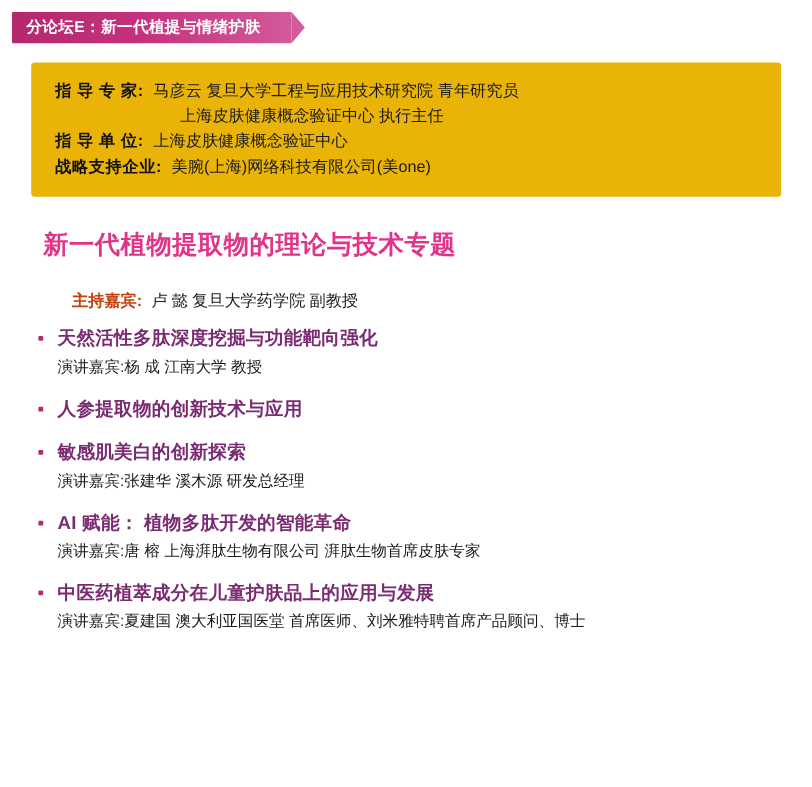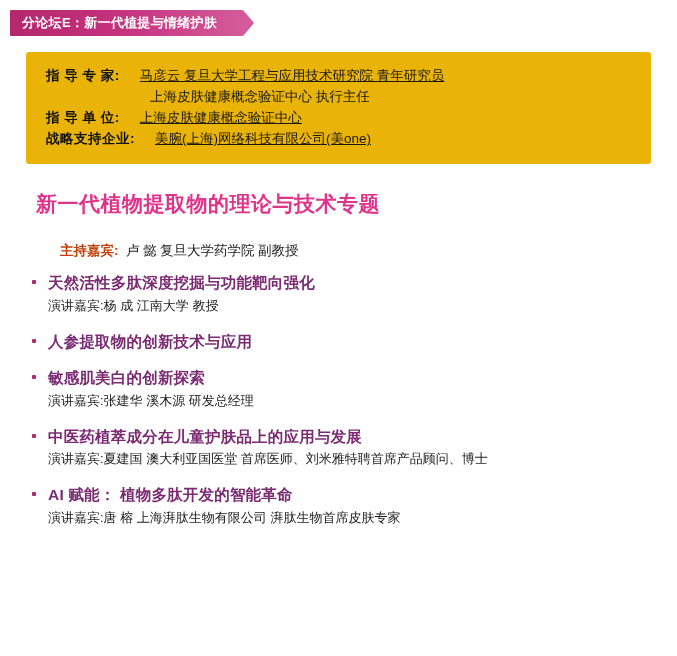--- a/index.html
+++ b/index.html
@@ -67,23 +67,22 @@
     color: #1a1a1a;
   }
   .info-label {
     font-weight: bold;
     color: #111111;
     white-space: nowrap;
     flex: 0 0 auto;
     letter-spacing: 0.5px;
   }
   .info-value {
-    margin-left: 20px;
-    color: #1a1a1a;
-    text-decoration: underline;
+    margin-left: 8px;
+    color: #1a1a1a;
   }
   .info-value-cont {
     margin-left: 104px;
     color: #1a1a1a;
     font-size: 13.5px;
     line-height: 1.55;
   }
 
   
   .section-title {
@@ -199,25 +198,25 @@
 
 
     <div class="talk">
       <span class="bullet"></span>
       <div class="talk-title">敏感肌美白的创新探索</div>
       <div class="talk-speaker">演讲嘉宾:张建华  溪木源  研发总经理</div>
     </div>
 
     <div class="talk">
       <span class="bullet"></span>
+      <div class="talk-title">AI 赋能： 植物多肽开发的智能革命</div>
+      <div class="talk-speaker">演讲嘉宾:唐 榕  上海湃肽生物有限公司  湃肽生物首席皮肤专家</div>
+    </div>
+
+    <div class="talk">
+      <span class="bullet"></span>
       <div class="talk-title">中医药植萃成分在儿童护肤品上的应用与发展</div>
       <div class="talk-speaker">演讲嘉宾:夏建国  澳大利亚国医堂  首席医师、刘米雅特聘首席产品顾问、博士</div>
     </div>
 
-    <div class="talk">
-      <span class="bullet"></span>
-      <div class="talk-title">AI 赋能： 植物多肽开发的智能革命</div>
-      <div class="talk-speaker">演讲嘉宾:唐 榕  上海湃肽生物有限公司  湃肽生物首席皮肤专家</div>
-    </div>
-
   </div>
 
 </div>
 
 </body></html>

